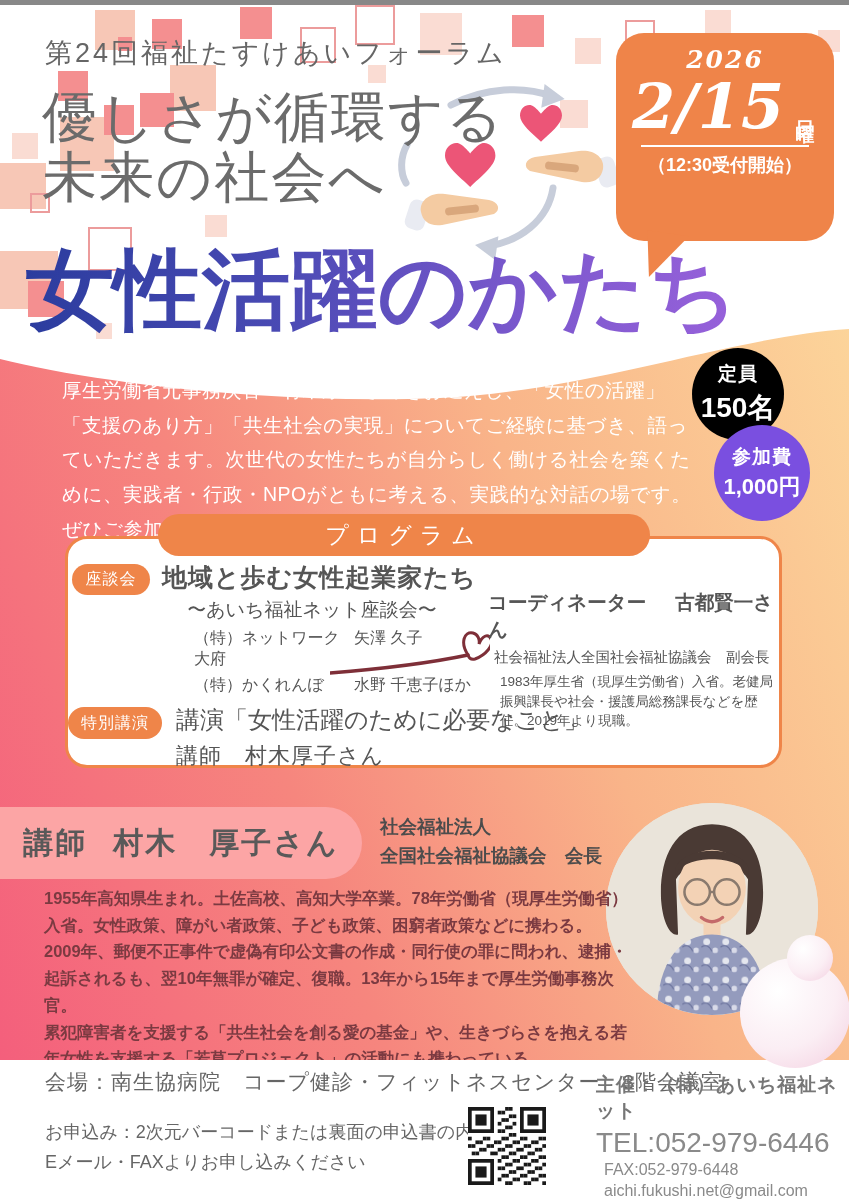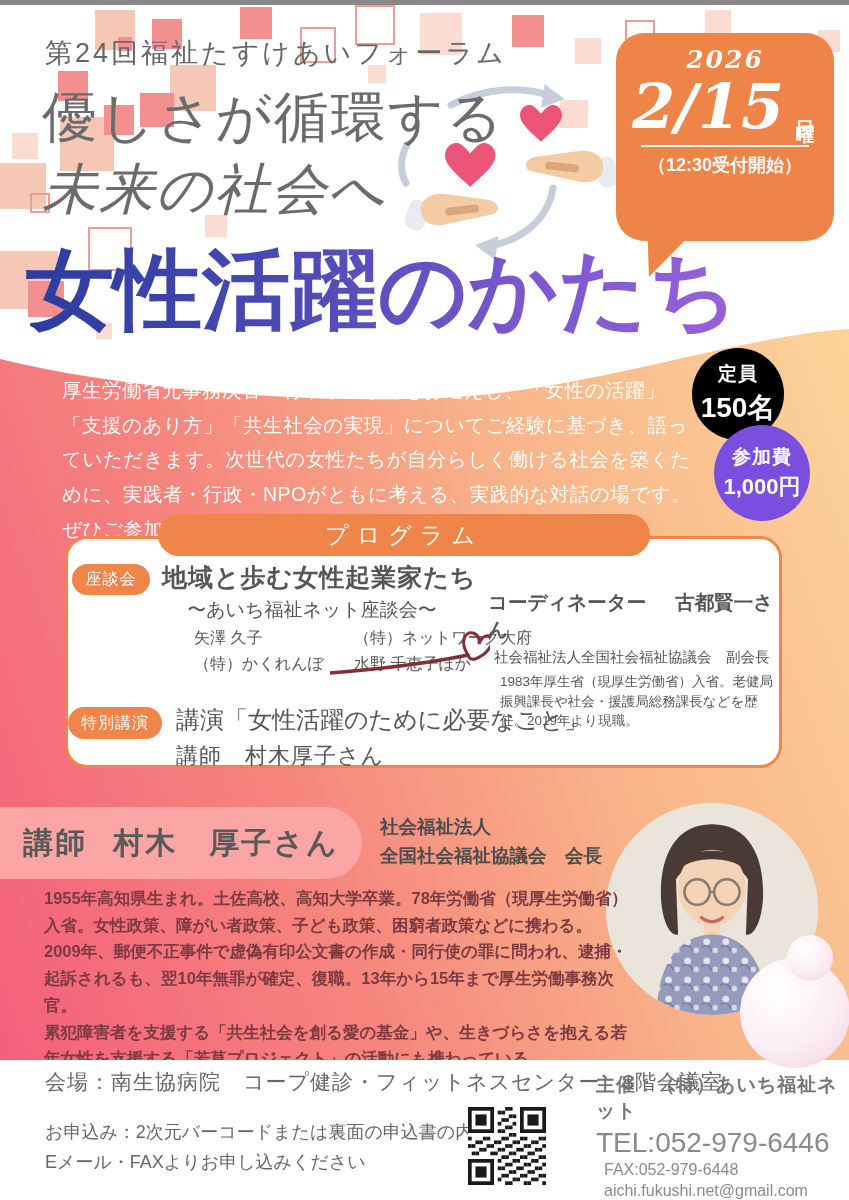--- a/index.html
+++ b/index.html
@@ -11,21 +11,21 @@
   }
   
   .sq{position:absolute;z-index:1;}
   .sq.a{background:#f7c7b6;}
   .sq.b{background:#f48f90;}
   .sq.c{background:#fadcd3;}
   .sq.o{background:transparent;border:2px solid #ec9c9c;}
   
   .series{position:absolute;left:45px;top:30px;z-index:3;font-size:27px;letter-spacing:3px;color:#666;}
   .title-gray{position:absolute;left:42px;z-index:3;font-size:55px;letter-spacing:2px;color:#6b6b6b;font-weight:500;}
-  .t1{top:76px;} .t2{top:148px;font-style:italic;}
+  .t1{top:76px;} .t2{top:136px;}
   .main-title{
     position:absolute;left:26px;top:226px;z-index:5;width:800px;
     font-size:88px;font-weight:bold;letter-spacing:0px;white-space:nowrap;
     background:linear-gradient(90deg,#2b3c9e 0%,#4a4ab4 32%,#7b58cd 62%,#a365e0 100%);
     -webkit-background-clip:text;background-clip:text;color:transparent;
   }
   
   .bubble{position:absolute;left:616px;top:28px;width:218px;height:208px;z-index:4;
     background:#ef8449;border-radius:28px;color:#fff;text-align:center;}
   .bubble .tail{position:absolute;left:28px;bottom:-38px;width:0;height:0;
@@ -196,22 +196,22 @@
     <div class="val">1,000円</div>
   </div>
 
   <div class="card"></div>
   <div class="prog-pill">プログラム</div>
 
   <div class="badge badge1">座談会</div>
   <div class="zad-title">地域と歩む女性起業家たち</div>
   <div class="zad-sub">〜あいち福祉ネット座談会〜</div>
   <div class="panel">
+    <span>（特）ネットワーク大府</span>
     <span>矢澤 久子</span>
-    <span>（特）ネットワーク大府</span>
     <span>（特）かくれんぼ</span>
     <span>水野 千恵子ほか</span>
   </div>
   <svg class="doodle" width="160" height="58" viewBox="0 0 160 58">
     <path d="M0,48 C50,44 100,38 138,30" stroke="#7e2f38" stroke-width="3.5" fill="none" stroke-linecap="round"></path>
     <path d="M138,30 C130,18 134,6 143,8 C148,9 150,15 149,19 C152,11 158,8 161,14 C164,20 156,30 145,34 C141,35 139,33 138,30 Z" fill="none" stroke="#7e2f38" stroke-width="3"></path>
   </svg>
   <div class="coord">
     <div class="cname">
       <span>コーディネーター</span>

